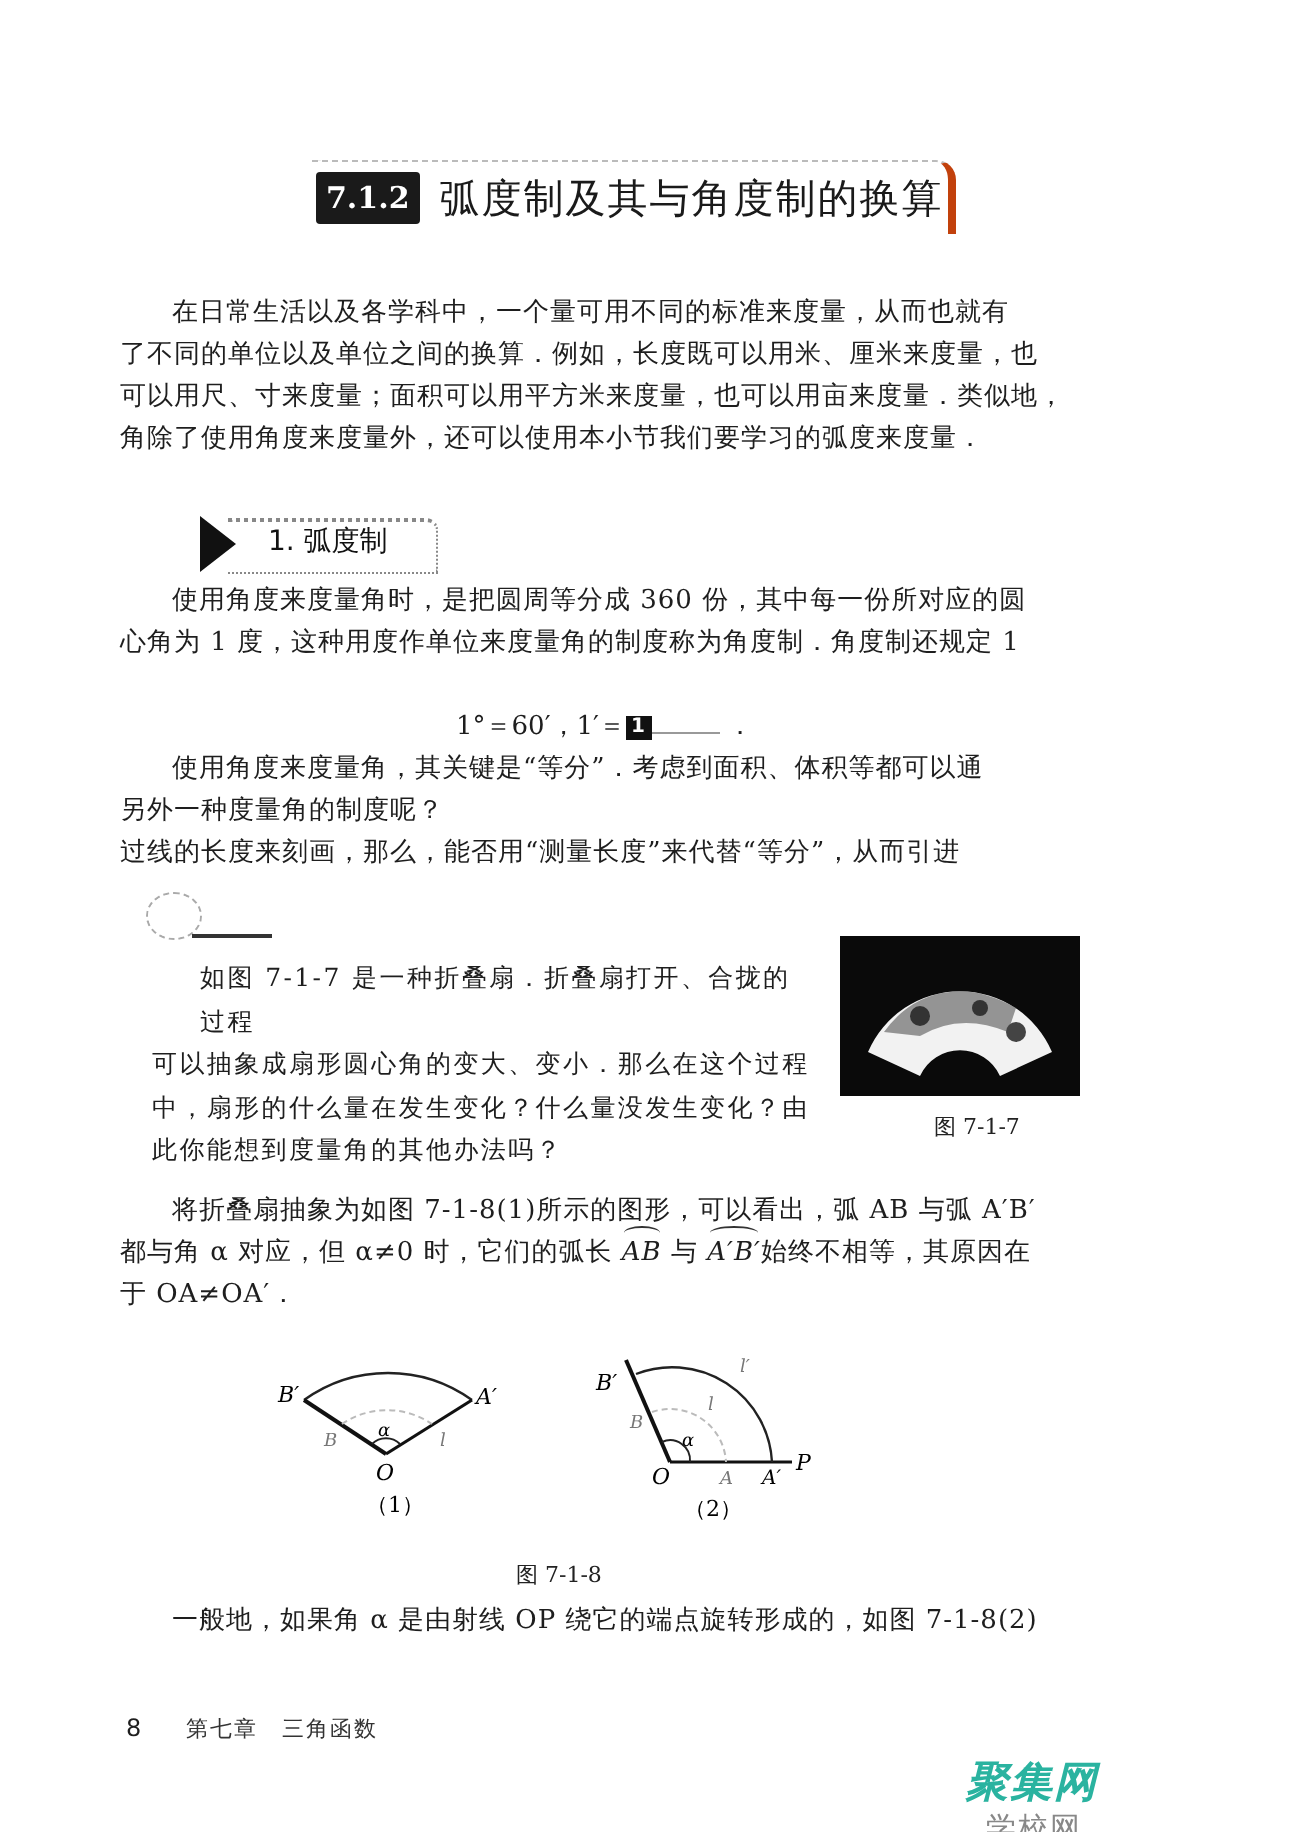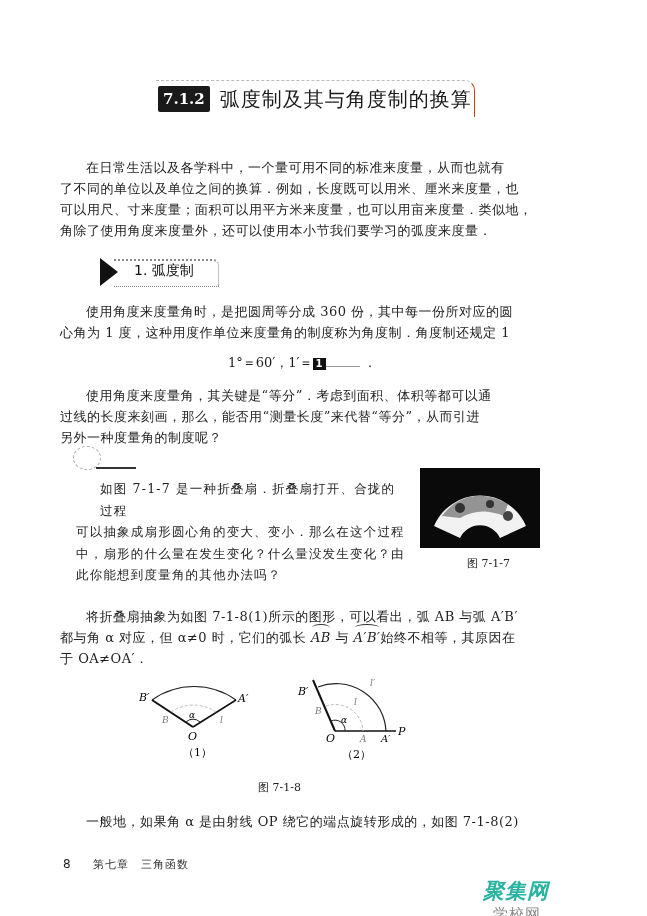--- a/index.html
+++ b/index.html
@@ -4,37 +4,37 @@
 <style>
   html, body { margin: 0; padding: 0; }
   body {
     width: 647px; height: 916px; background: #ffffff; position: relative; overflow: hidden;
     font-family: "DejaVu Serif", "Liberation Serif", serif; color: #1e1e1e;
   }
   .abs { position: absolute; }
   
   .sec-title {
     left: 156px; top: 80px; width: 318px; height: 36px;
-    border-top: 1px dashed #bbb; border-right: 1px solid #c2410c;
+    border-top: 1px dashed #bbb; border-right: 4px solid #c2410c;
     border-radius: 0 10px 0 0;
     display: flex; align-items: center;
   }
   .sec-num {
     background: #1a1a1a; color: #fff; font-family: "DejaVu Serif", serif; font-weight: bold;
     font-size: 15px; padding: 4px 5px; margin-left: 2px; letter-spacing: 0px; border-radius: 2px;
   }
   .sec-text {
     font-family: "DejaVu Sans", sans-serif; font-size: 20px; margin-left: 10px; letter-spacing: 1px; color: #1a1a1a;
   }
   .para {
     left: 60px; width: 420px; font-size: 13px; line-height: 21px; letter-spacing: 0.5px;
     text-align: justify;
   }
   .para .ln { display: block; white-space: nowrap; }
-  .indent { padding-left: 26px; margin-top: 11px; }
+  .indent { padding-left: 26px; }
   
   .sub-head {
     left: 60px; top: 258px; height: 28px; width: 120px; margin-left: 40px;
   }
   .tri {
     position: absolute; left: 0; top: 0; width: 0; height: 0;
     border-top: 14px solid transparent; border-bottom: 14px solid transparent; border-left: 18px solid #111;
   }
   .sub-box {
     position: absolute; left: 14px; top: 1px; width: 104px; height: 25px;
@@ -103,22 +103,22 @@
   <span class="ln indent">使用角度来度量角时，是把圆周等分成 360 份，其中每一份所对应的圆</span>
   <span class="ln">心角为 1 度，这种用度作单位来度量角的制度称为角度制．角度制还规定 1</span>
 </div>
 
 <div class="abs formula">
   <span>1°＝60′，1′＝</span><span class="blank-box">1</span><span class="blank-line"></span><span>．</span>
 </div>
 
 <div class="abs para" style="top:374px;">
   <span class="ln indent">使用角度来度量角，其关键是“等分”．考虑到面积、体积等都可以通</span>
+  <span class="ln">另外一种度量角的制度呢？</span>
   <span class="ln">过线的长度来刻画，那么，能否用“测量长度”来代替“等分”，从而引进</span>
-  <span class="ln">另外一种度量角的制度呢？</span>
 </div>
 
 <div class="abs think-icon"></div>
 <div class="abs think-rule"></div>
 <div class="abs think-text">
   <div style="padding-left:24px;">如图 7-1-7 是一种折叠扇．折叠扇打开、合拢的过程</div>
   <div>可以抽象成扇形圆心角的变大、变小．那么在这个过程</div>
   <div>中，扇形的什么量在发生变化？什么量没发生变化？由</div>
   <div>此你能想到度量角的其他办法吗？</div>
 </div>

